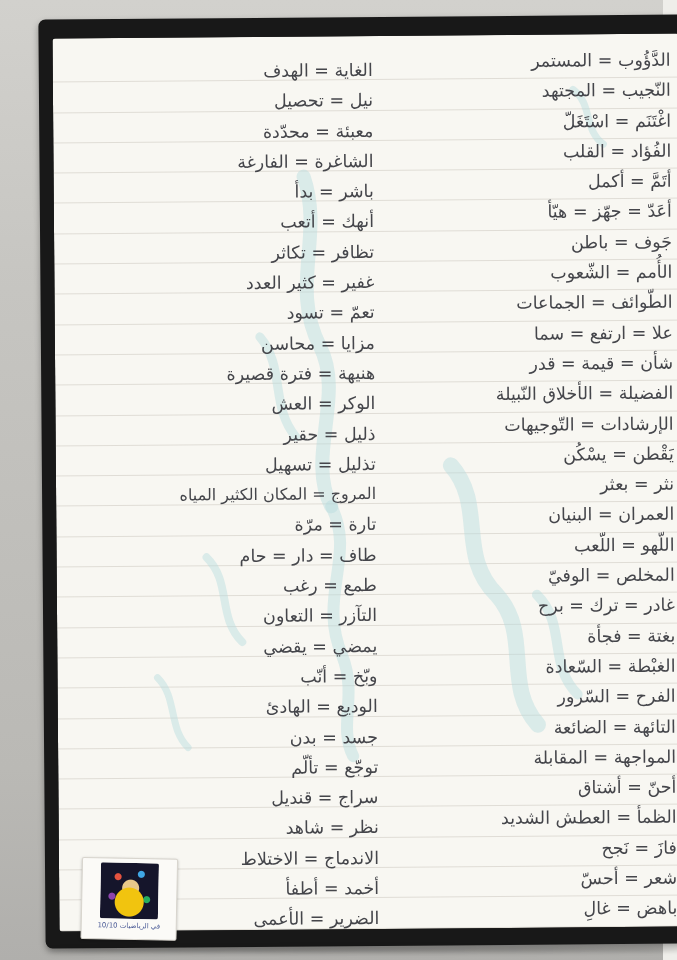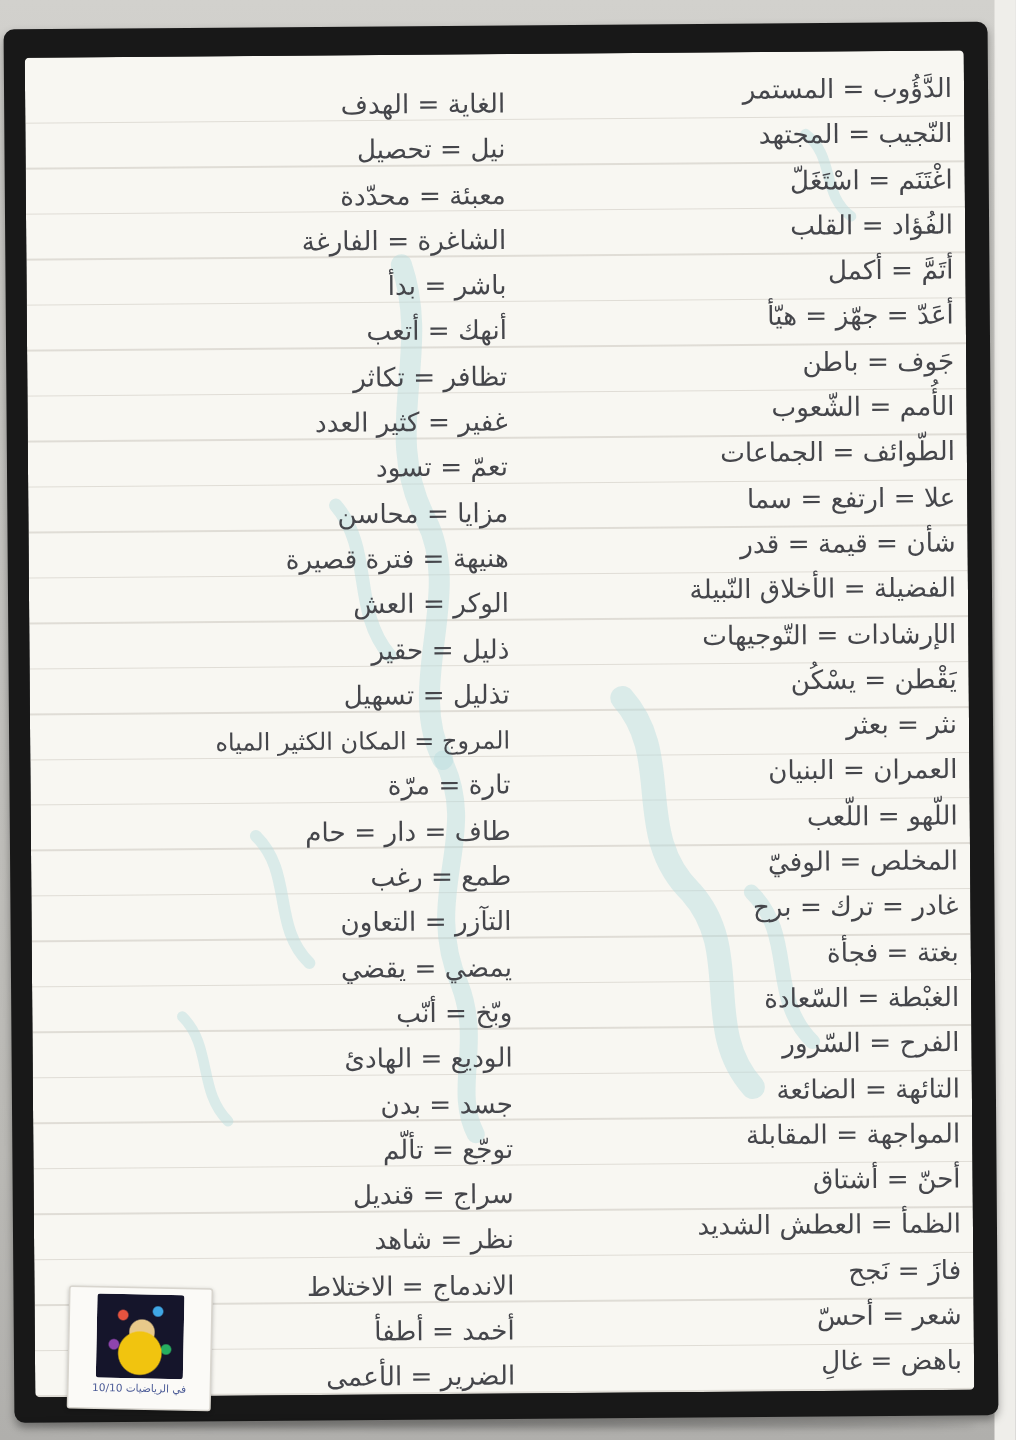--- a/index.html
+++ b/index.html
@@ -1,21 +1,21 @@
 <!DOCTYPE html>
 <html lang="ar"><head>
 <meta charset="utf-8">
 <style>
   html,body{margin:0;padding:0;}
   body{
     width:677px;height:960px;position:relative;overflow:hidden;
     background:linear-gradient(180deg,#d2d1cd 0%,#c6c5c1 30%,#bab9b5 80%,#b0afac 100%);
     font-family:"DejaVu Sans",sans-serif;
   }
-  .photo{position:absolute;inset:0;}
+  .photo{position:absolute;inset:0;margin-left:36px;}
   
   .frame{
     position:absolute;left:6px;top:17px;width:656px;height:929px;
     background:#181818;border-radius:7px;
     transform:rotate(-0.45deg);transform-origin:50% 50%;
     box-shadow:0 3px 6px rgba(0,0,0,.35);
   }
   .edge-strip-right{position:absolute;right:0;top:0;width:14px;height:100%;background:#efeeea;}
   
   .paper{

